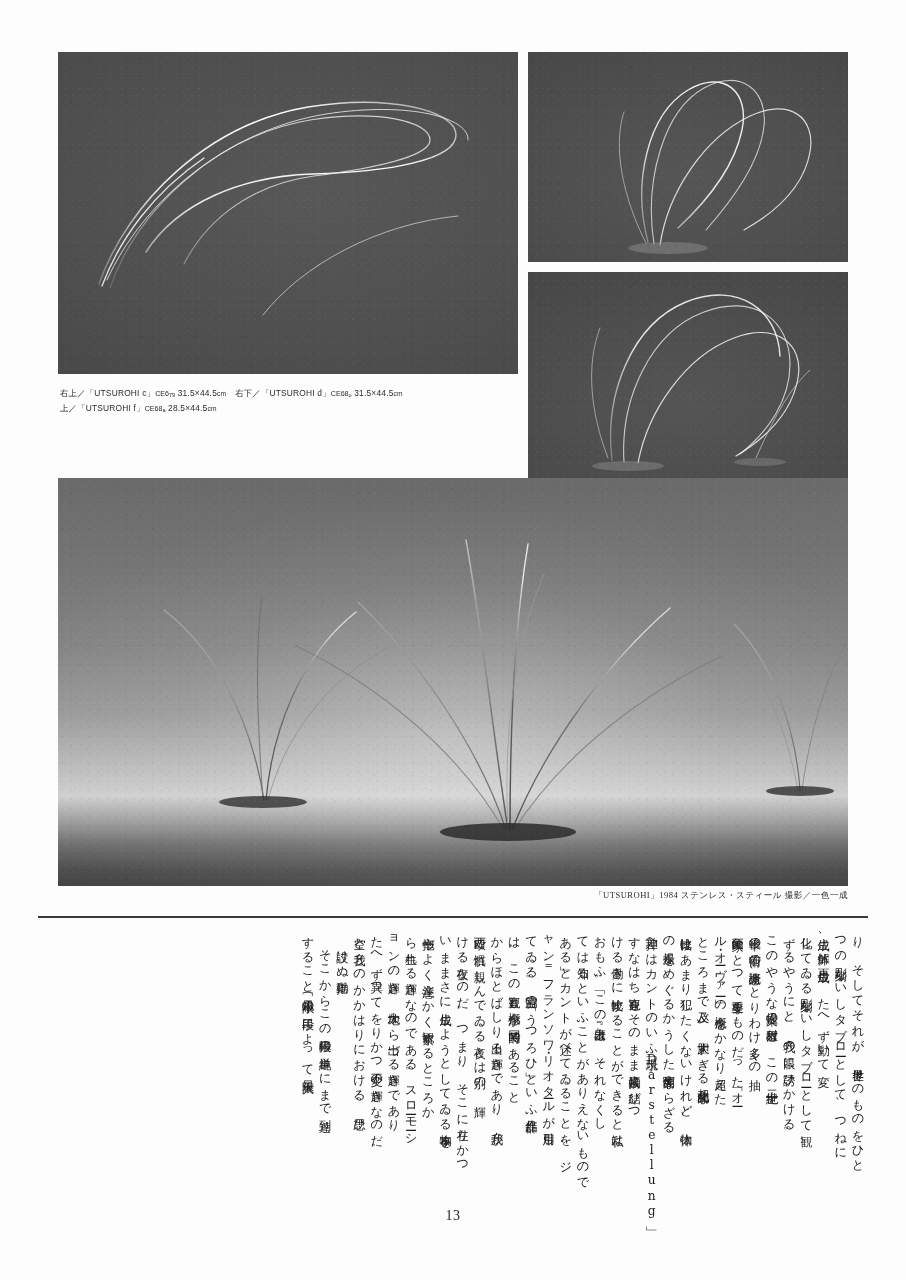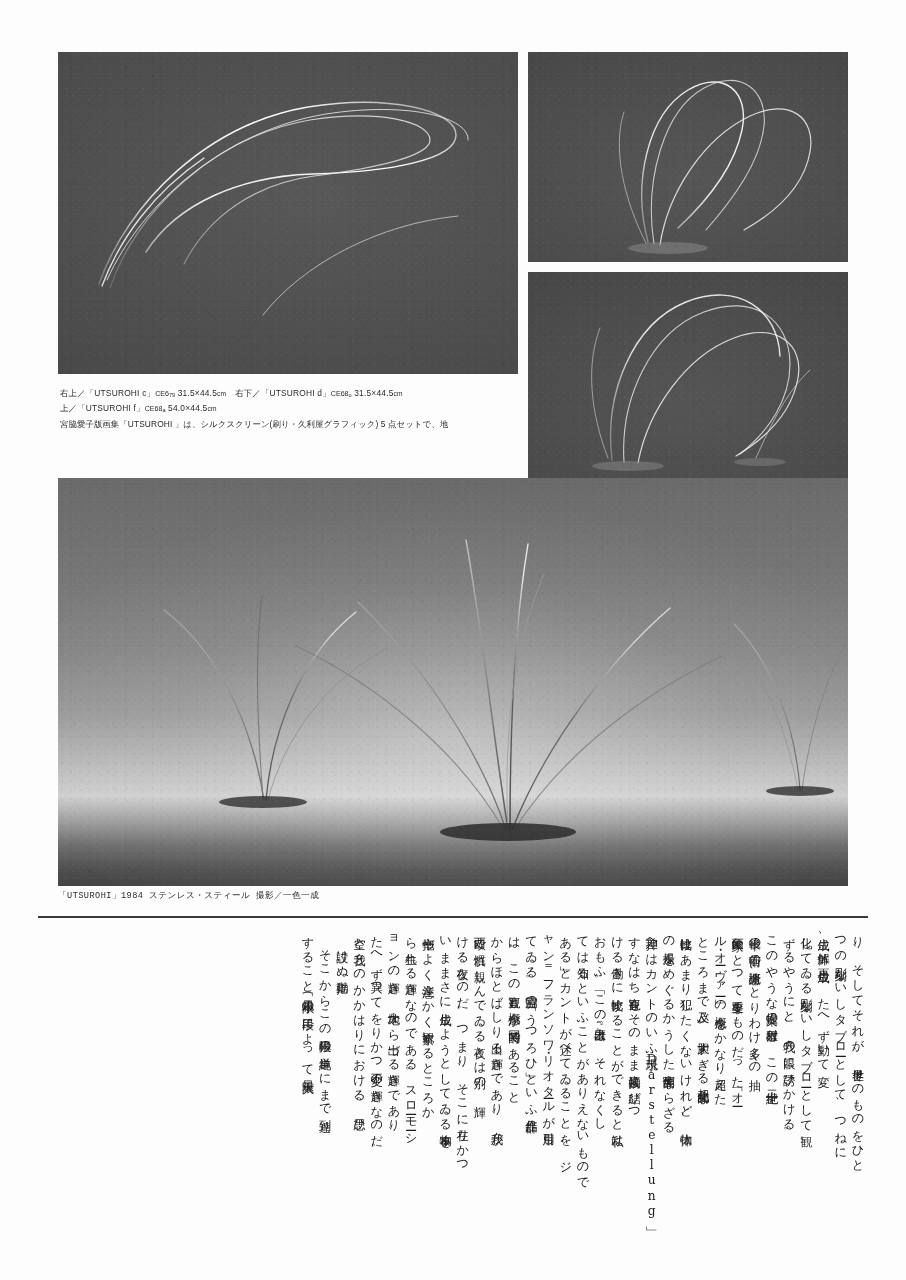--- a/index.html
+++ b/index.html
@@ -86,22 +86,22 @@
     letter-spacing: 0;
   }
   .caption-block .sub { font-size: 5.6px; vertical-align: -1px; }
   .caption-block .unit { font-size: 6.6px; }
   .caption-block .jp { letter-spacing: .1px; }
   .caption-block .gap { display: inline-block; width: 9px; }
 
   .main-caption {
     position: absolute;
     left: 58px; top: 890px; width: 790px;
-    text-align: left;
-    font-family: Liberation Mono, monospace;
+    text-align: right;
+    font-family: Liberation Serif, serif;
     font-size: 8.6px;
     letter-spacing: .45px;
     color: #2b2b2b;
   }
 
   
   .rule {
     position: absolute;
     left: 38px; top: 916px; width: 830px; height: 2px;
     background: #3a3a3a;
@@ -268,24 +268,23 @@
 
   <div class="caption-block">
     <div class="ln">
       <span>右上／「UTSUROHI c」</span><span class="code"><span>CE6</span><span class="sub">79</span></span>
       <span>31.5×44.5</span><span class="unit">cm</span><span class="gap"></span><span>右下／「UTSUROHI d」</span><span class="code"><span>CE68</span><span class="sub">o</span></span>
       <span>31.5×44.5</span><span class="unit">cm</span>
     </div>
 
     <div class="ln">
       <span>上／「UTSUROHI f」</span><span class="code"><span>CE68</span><span class="sub">a</span></span>
-      <span>54.0×44.5</span><span class="unit">cm</span>
+      <span>28.5×44.5</span><span class="unit">cm</span>
     </div>
 
-    <div class="ln jp">宮脇愛子版画集「UTSUROHI 」は、シルクスクリーン(刷り・久利屋グラフィック) 5 点セットで、地</div>
   </div>
 
   <div class="main-caption">「UTSUROHI」1984 ステンレス・スティール 撮影／一色一成</div>
 
   <div class="rule"></div>
 
   <div class="essay" id="essay">
       <div class="col">り、そしてそれが、世界そのものをひと</div>
       <div class="col">つの彫刻ないしタブローとして、つねに</div>
       <div class="col">生成、解体、再生成し、たへず動いて変</div>
@@ -314,14 +313,15 @@
       <div class="col">辛抱づよく注意ぶかく観察するところか</div>
       <div class="col">ら生れる輝きなのである。スローモーシ</div>
       <div class="col">ョンの輝き、大地から出づる輝きであり、</div>
       <div class="col">たへず異つてをりかつ不変の輝きなのだ。</div>
       <div class="col">空と我々とのかかはりにおける、思ひ</div>
       <div class="col indent">設けぬ動揺！</div>
       <div class="col indent">そこからこの極限の単純さにまで到達</div>
       <div class="col">すること（「最小限の手段によって最大限</div>
     </div>
 
+  <div class="page-number">13</div>
 
 </div>
 
 </body></html>

